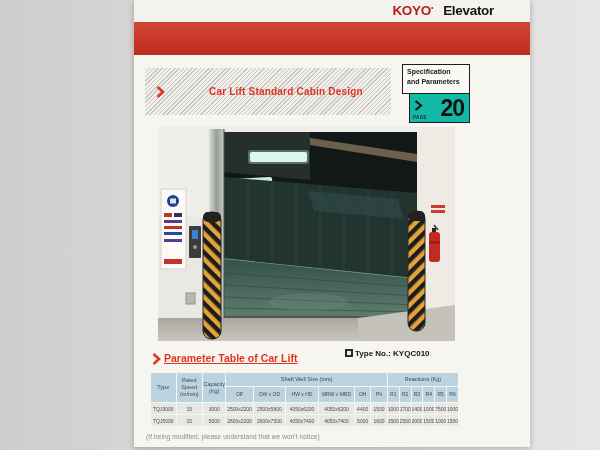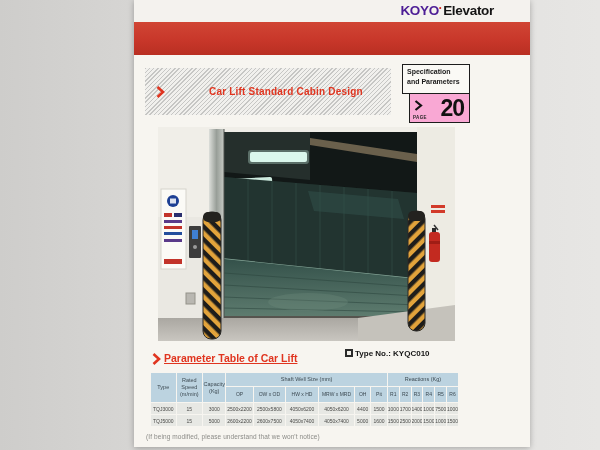--- a/index.html
+++ b/index.html
@@ -4,36 +4,36 @@
 <style>
   html,body{margin:0;padding:0;}
   body{width:600px;height:450px;overflow:hidden;font-family:"Liberation Sans","DejaVu Sans",sans-serif;}
   .stage{position:relative;width:600px;height:450px;
          background:linear-gradient(90deg,#cecdcb 0%,#d9d8d6 30%,#e7e6e4 100%);}
   .page{position:absolute;left:134px;top:0;width:396px;height:447px;
         background:#f7f5f0;box-shadow:0 1px 6px rgba(0,0,0,.28);}
   
   .brandband{position:absolute;top:0;left:0;right:0;height:22px;background:#f4f2ee;}
   .logo{position:absolute;top:3px;right:36px;font-weight:bold;font-size:13.5px;letter-spacing:-.3px;white-space:nowrap;}
-  .logo .koyo{color:#4c1d95;text-align:center;}
+  .logo .koyo{color:#b91c1c;text-align:center;}
   .logo .mark{color:#cf2418;font-size:7px;vertical-align:top;line-height:10px;}
-  .logo .suffix{color:#141414;margin-left:2px;}
+  .logo .suffix{color:#141414;margin-left:10px;}
   .redbanner{position:absolute;top:22px;left:0;right:0;height:33px;
              background:linear-gradient(180deg,#d14534 0%,#c8372a 55%,#b92f22 100%);}
   
   .hatch{position:absolute;top:68px;left:11px;width:246px;height:47px;
          background:repeating-linear-gradient(135deg,#c6c6c4 0 1px,#f1f0ed 1px 3px);}
   .hatch-title{position:absolute;left:16px;top:18px;font-size:10px;font-weight:bold;color:#e0341f;letter-spacing:.2px;padding-left:48px;}
   .arrow{position:absolute;width:9px;height:12px;}
   .arrow svg{display:block;}
   
   .specbox{position:absolute;top:64px;left:268px;width:68px;}
   .spec-top{border:1px solid #1c1c1c;background:#faf9f5;height:26px;padding:2px 0 0 4px;
             font-size:7px;font-weight:bold;color:#1a1a1a;line-height:1.45;}
-  .spec-bottom{border:1px solid #1c1c1c;border-top:none;background:#f9a8d4;height:28px;position:relative;margin-left:7px;}
+  .spec-bottom{border:1px solid #1c1c1c;border-top:none;background:#14b8a6;height:28px;position:relative;margin-left:7px;}
   .spec-chevron{position:absolute;left:4px;top:3px;}
   .spec-page-word{position:absolute;left:3px;bottom:2px;font-size:4.5px;font-weight:bold;letter-spacing:.4px;color:#222;}
   .spec-num{position:absolute;right:5px;top:1px;font-size:23px;font-weight:bold;color:#111;line-height:26px;letter-spacing:-1px;}
   
   .photo{position:absolute;top:127px;left:24px;width:297px;height:214px;background:#e9e7e1;}
   .photo svg{display:block;}
   
   .sec-head{position:absolute;top:352px;left:30px;font-size:10.5px;font-weight:bold;color:#e0341f;text-decoration:underline;}
   .model{position:absolute;top:349px;left:211px;font-size:8px;font-weight:bold;color:#151515;white-space:nowrap;}
   .model svg{vertical-align:-1px;margin-right:2px;}

